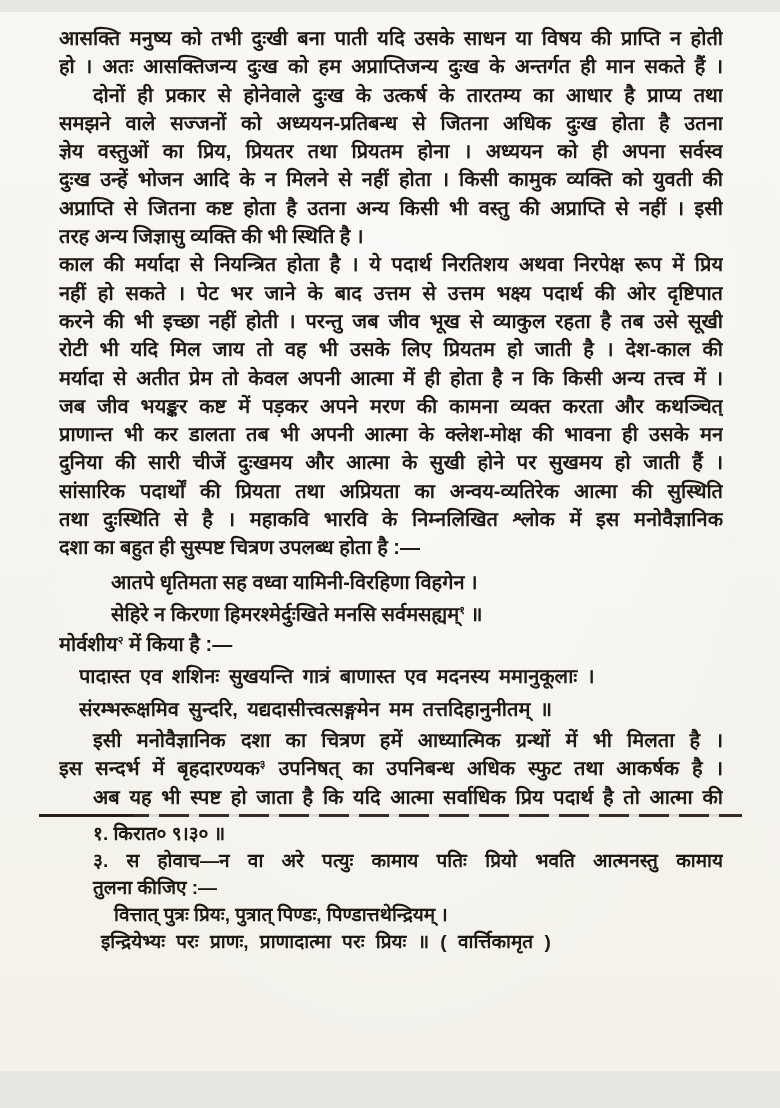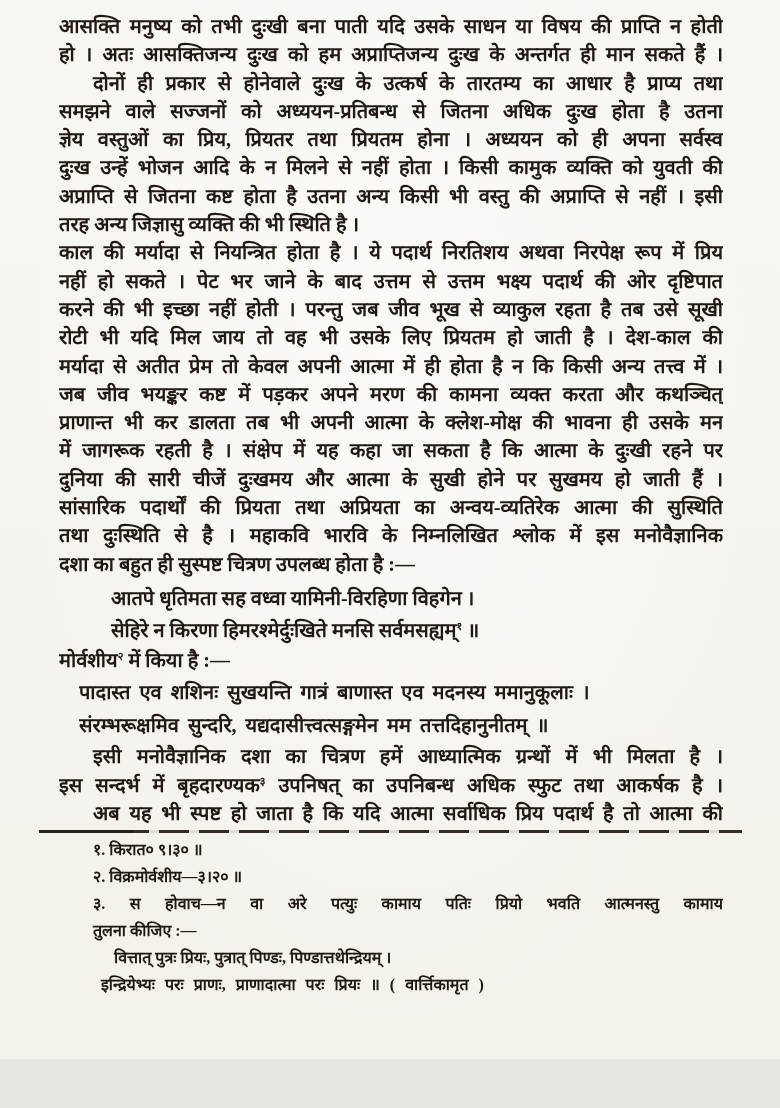--- a/index.html
+++ b/index.html
@@ -1,25 +1,25 @@
 <!DOCTYPE html>
 <html><head>
 <meta charset="utf-8">
 <style>
   * { margin:0; padding:0; box-sizing:border-box; }
   html,body { background:#e9e7e2; }
   .page {
     position:relative;
     width:780px; height:1059px;
-    margin:0 auto;
+    margin:12px auto;
     overflow:hidden;
     background:
       radial-gradient(ellipse at 50% 35%, rgba(255,255,255,0.55) 0%, rgba(255,255,255,0) 70%),
       linear-gradient(180deg, #f8f6f1 0%, #f5f3ed 60%, #f3f1ea 100%);
-    font-family:Liberation Serif, serif;
+    font-family:Liberation Sans, sans-serif;
     font-weight:700;
     color:#201913;
   }
   .text-block { position:absolute; left:59px; top:12px; width:664px; }
 
   .ln {
     font-size:20px;
     line-height:28.3px;
     height:28.3px;
     overflow:hidden;
@@ -45,21 +45,21 @@
     margin-left:-20px;
     width:703px;
     height:3px;
     background-image:
       linear-gradient(to right, #271f18 0 95px, rgba(39,31,24,0) 95px),
       repeating-linear-gradient(to right, #362c23 0 30px, rgba(54,44,35,0.12) 30px 40px);
   }
 
   .footnotes { margin-top:3px; }
   .fn {
-    font-size:16px;
+    font-size:19px;
     line-height:27px;
     height:27px;
   }
   .fnv1 { padding-left:55px; }
   .fnv2 { padding-left:42px; word-spacing:6px; }
 </style>
 </head>
 <body>
 
 <div class="page">
@@ -80,21 +80,20 @@
     </div>
 
     <div>
       <div class="ln j">काल की मर्यादा से नियन्त्रित होता है । ये पदार्थ निरतिशय अथवा निरपेक्ष रूप में प्रिय</div>
       <div class="ln j">नहीं हो सकते । पेट भर जाने के बाद उत्तम से उत्तम भक्ष्य पदार्थ की ओर दृष्टिपात</div>
       <div class="ln j">करने की भी इच्छा नहीं होती । परन्तु जब जीव भूख से व्याकुल रहता है तब उसे सूखी</div>
       <div class="ln j">रोटी भी यदि मिल जाय तो वह भी उसके लिए प्रियतम हो जाती है । देश-काल की</div>
       <div class="ln j">मर्यादा से अतीत प्रेम तो केवल अपनी आत्मा में ही होता है न कि किसी अन्य तत्त्व में ।</div>
       <div class="ln j">जब जीव भयङ्कर कष्ट में पड़कर अपने मरण की कामना व्यक्त करता और कथञ्चित्</div>
       <div class="ln j">प्राणान्त भी कर डालता तब भी अपनी आत्मा के क्लेश-मोक्ष की भावना ही उसके मन</div>
-      <div class="ln j">में जागरूक रहती है । संक्षेप में यह कहा जा सकता है कि आत्मा के दुःखी रहने पर</div>
       <div class="ln j">दुनिया की सारी चीजें दुःखमय और आत्मा के सुखी होने पर सुखमय हो जाती हैं ।</div>
       <div class="ln j">सांसारिक पदार्थों की प्रियता तथा अप्रियता का अन्वय-व्यतिरेक आत्मा की सुस्थिति</div>
       <div class="ln j">तथा दुःस्थिति से है । महाकवि भारवि के निम्नलिखित श्लोक में इस मनोवैज्ञानिक</div>
       <div class="ln">दशा का बहुत ही सुस्पष्ट चित्रण उपलब्ध होता है :—</div>
     </div>
 
     <div class="verse1">
       <div class="ln">आतपे धृतिमता सह वध्वा यामिनी-विरहिणा विहगेन ।</div>
       <div class="ln"><span>सेहिरे न किरणा हिमरश्मेर्दुःखिते मनसि सर्वमसह्यम्</span><sup class="ref">१</sup><span> ॥</span></div>
     </div>
@@ -114,21 +113,20 @@
     </div>
 
     <div>
       <div class="ln j ind">अब यह भी स्पष्ट हो जाता है कि यदि आत्मा सर्वाधिक प्रिय पदार्थ है तो आत्मा की</div>
     </div>
 
     <div class="fn-divider"></div>
 
     <div class="footnotes">
       <div class="ln fn ind">१. किरात० ९।३० ॥</div>
-      <div class="ln fn ind">२. विक्रमोर्वशीय—३।२० ॥</div>
       <div class="ln fn j ind">३. स होवाच—न वा अरे पत्युः कामाय पतिः प्रियो भवति आत्मनस्तु कामाय</div>
       <div class="ln fn ind">तुलना कीजिए :—</div>
       <div class="ln fn fnv1">वित्तात् पुत्रः प्रियः, पुत्रात् पिण्डः, पिण्डात्तथेन्द्रियम् ।</div>
       <div class="ln fn fnv2">इन्द्रियेभ्यः परः प्राणः, प्राणादात्मा परः प्रियः ॥ ( वार्त्तिकामृत )</div>
     </div>
 
   </div>
 </div>
 
 </body></html>

